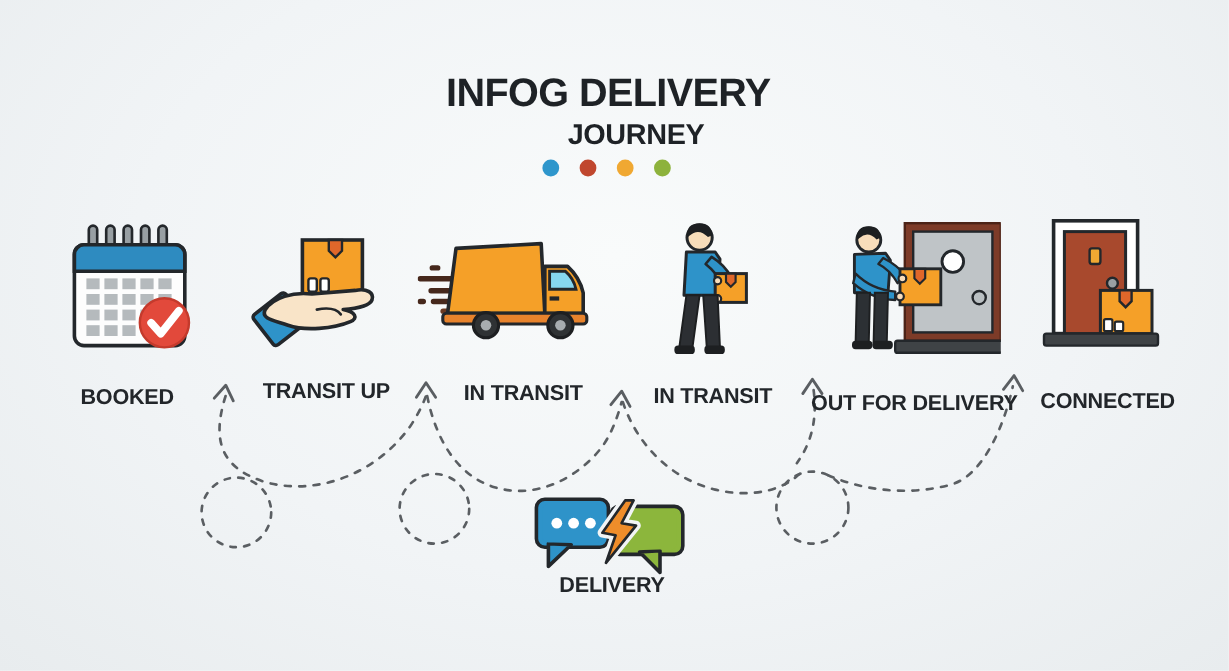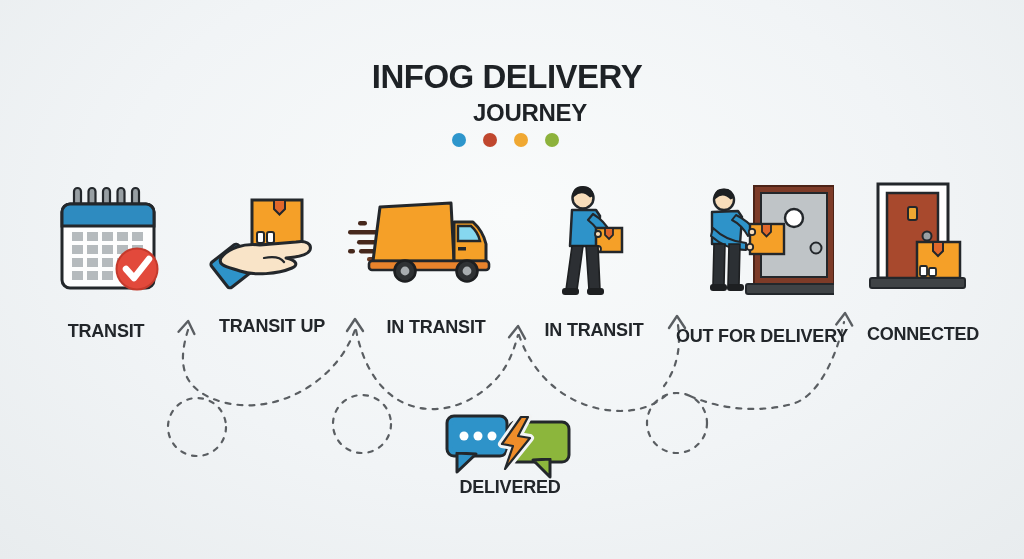--- a/index.html
+++ b/index.html
@@ -200,21 +200,21 @@
       <rect x="64" y="16" width="60" height="40" rx="7" fill="#8cb63c" stroke="#23272b" stroke-width="3"></rect>
       <path d="M105,53 L105,71 L88,54 Z" fill="#8cb63c" stroke="#23272b" stroke-width="3" stroke-linejoin="round"></path>
       <rect x="69" y="20" width="50" height="32" rx="5" fill="#8cb63c"></rect>
     </g>
     <g>
       <path d="M76,11 L57,38 L68,40 L60,63 L85,32 L73,30 L83,11 Z" fill="#f2f4f5" stroke="#f2f4f5" stroke-width="8" stroke-linejoin="round"></path>
       <path d="M76,11 L57,38 L68,40 L60,63 L85,32 L73,30 L83,11 Z" fill="#ef8d2a" stroke="#23272b" stroke-width="2.2" stroke-linejoin="round"></path>
     </g>
   </svg>
 
-  <div class="stage-label" style="left:106px;top:321px">TRANSIT</div>
+  <div class="stage-label" style="left:106px;top:321px">BOOKED</div>
   <div class="stage-label" style="left:272px;top:316px">TRANSIT UP</div>
   <div class="stage-label" style="left:436px;top:317px">IN TRANSIT</div>
   <div class="stage-label" style="left:594px;top:320px">IN TRANSIT</div>
   <div class="stage-label" style="left:762px;top:326px">OUT FOR DELIVERY</div>
   <div class="stage-label" style="left:923px;top:324px">CONNECTED</div>
-  <div class="connected-label" style="left:510px;top:477px">DELIVERED</div>
+  <div class="connected-label" style="left:510px;top:477px">DELIVERY</div>
 
 </div>
 
 </body></html>

